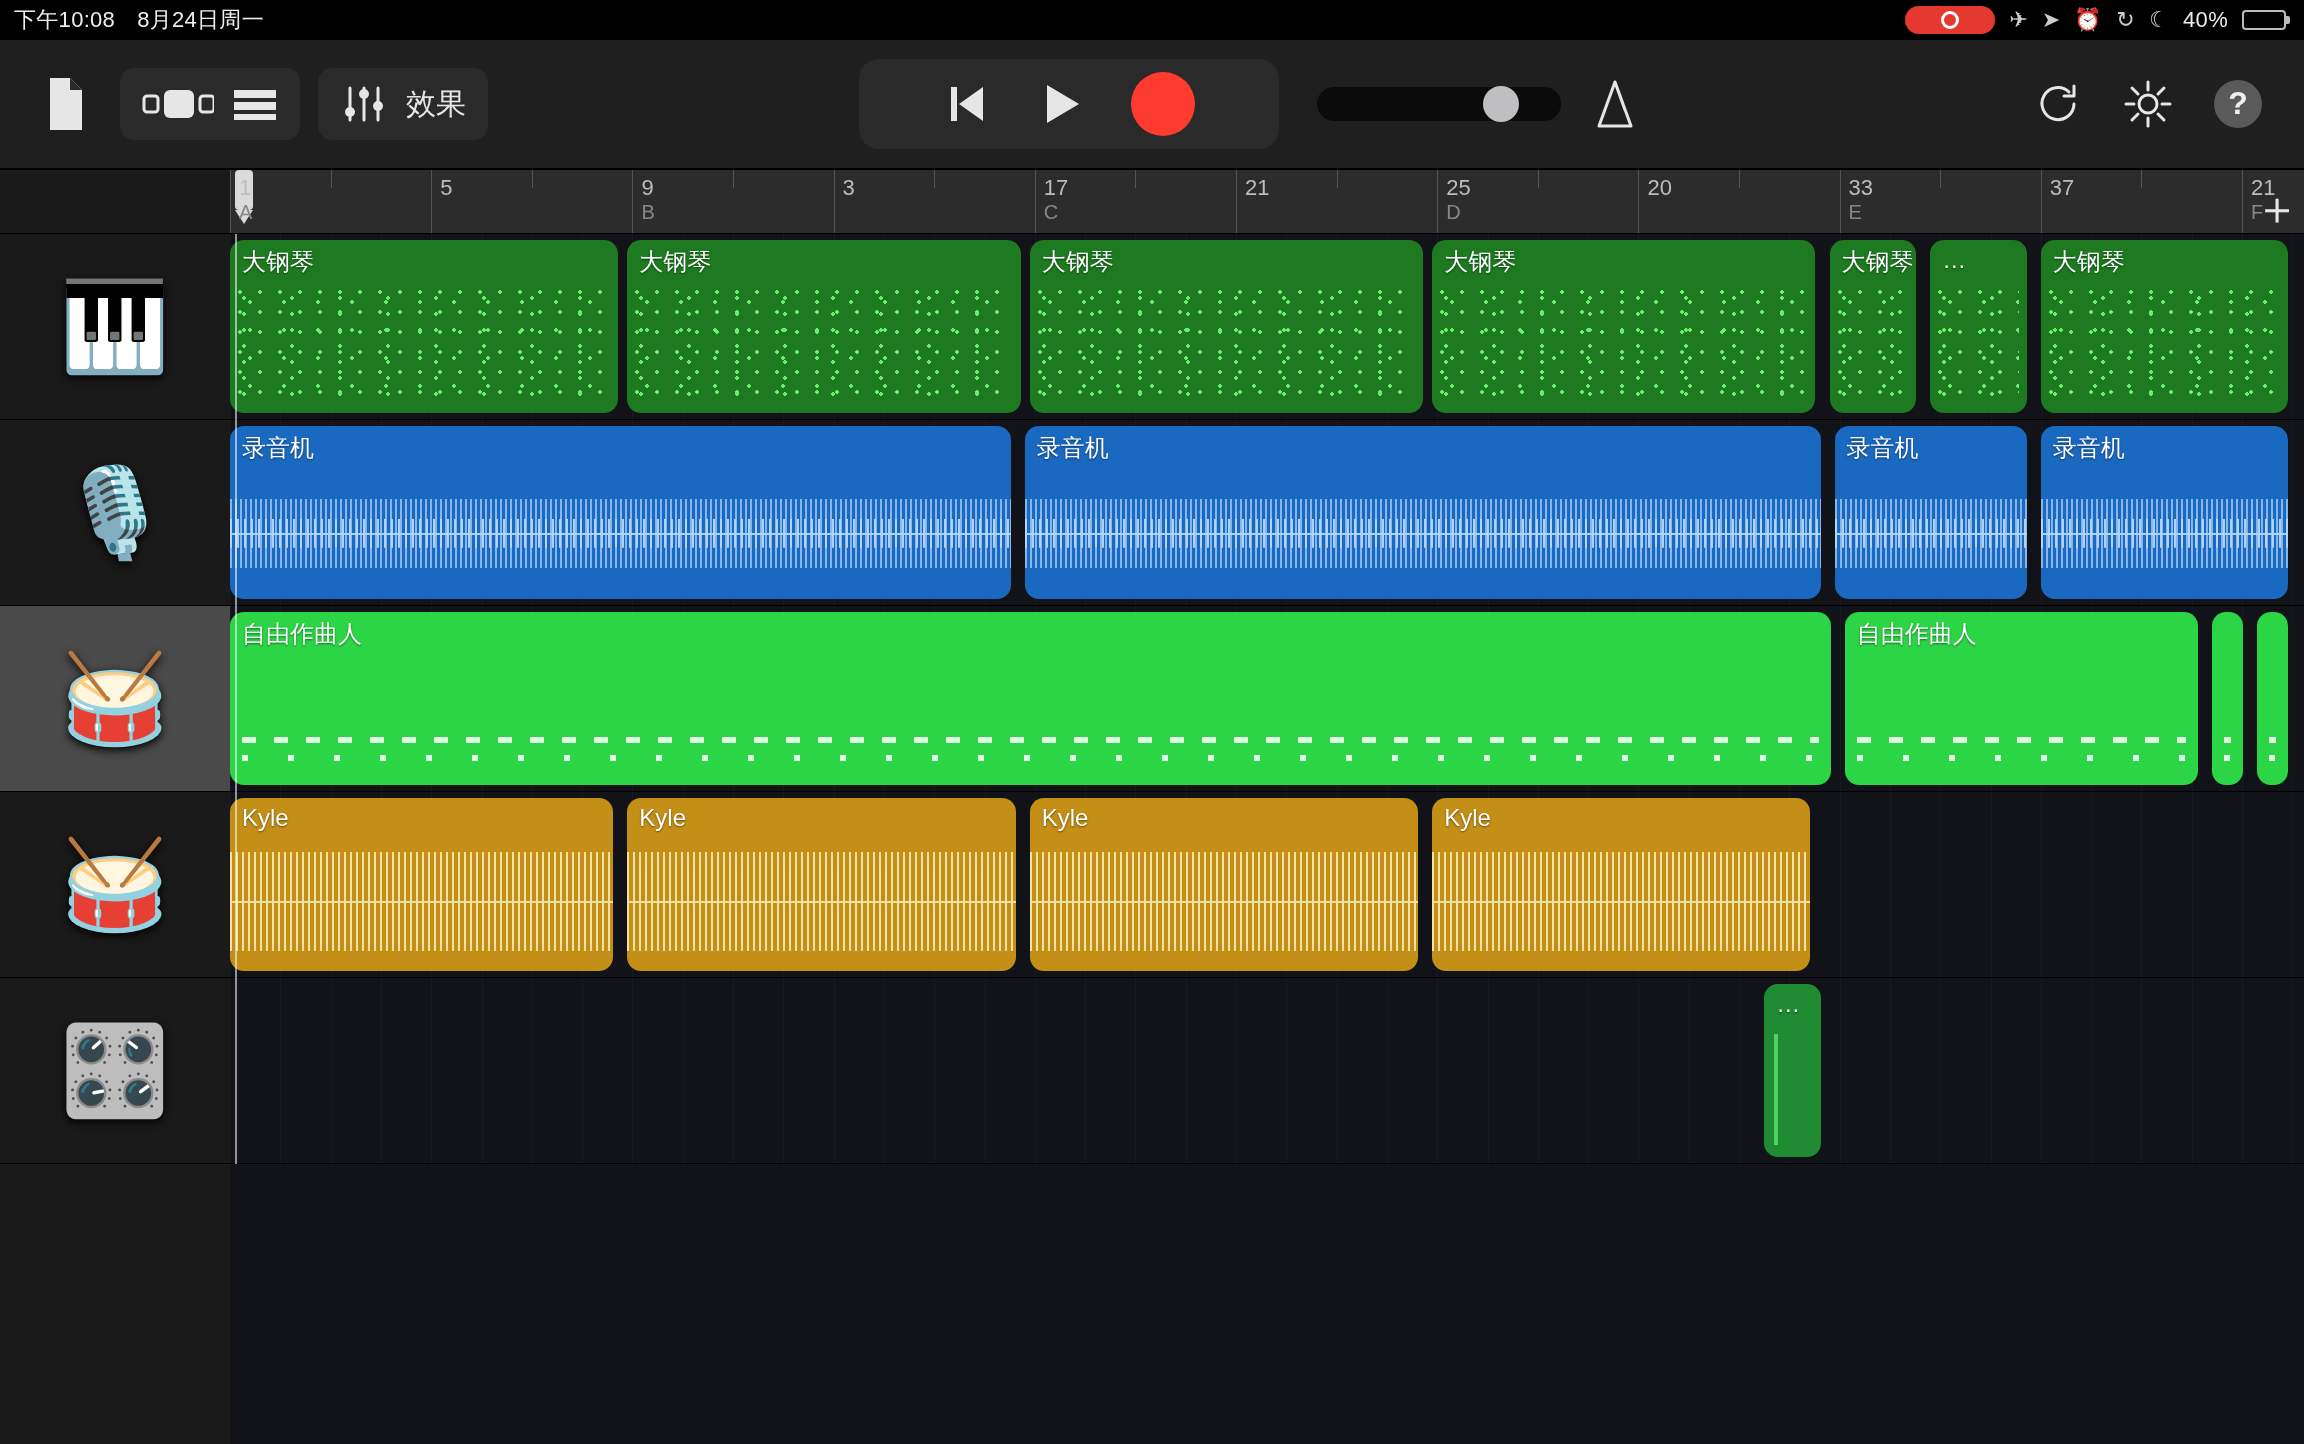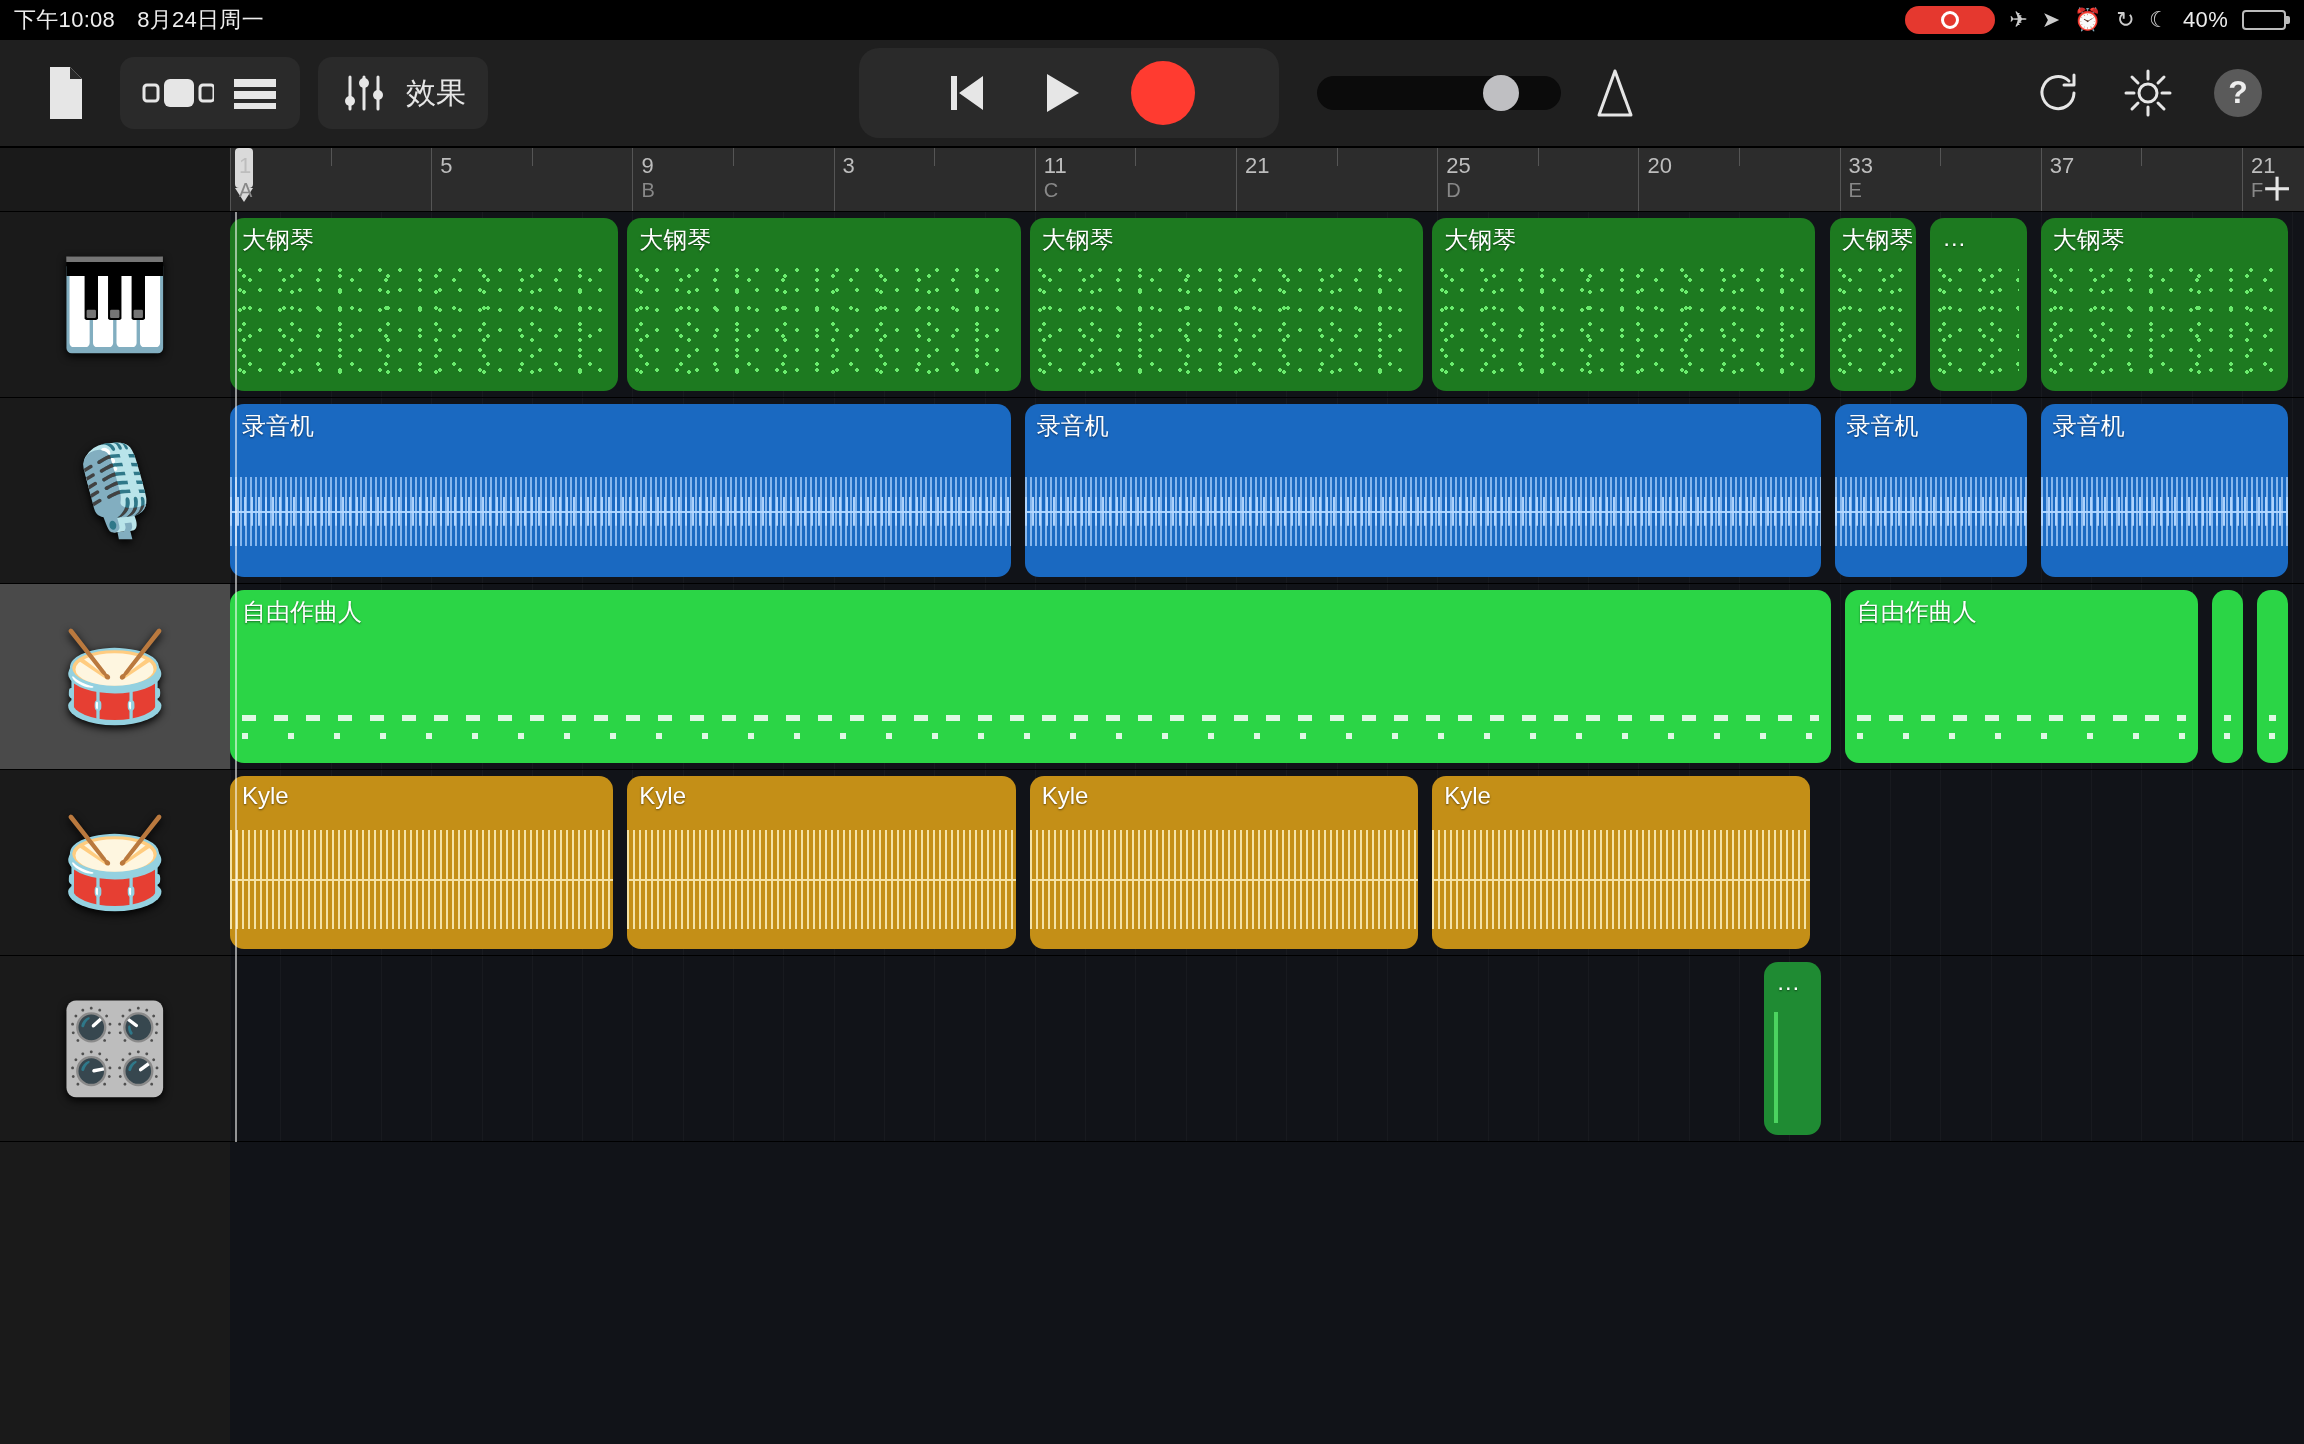--- a/index.html
+++ b/index.html
@@ -36,21 +36,21 @@
 }
 .rec-pill:before{content:'';width:12px;height:12px;border-radius:50%;border:3px solid #fff;}
 .battery-wrap{display:flex;align-items:center;gap:4px;}
 .battery{width:44px;height:20px;border:2px solid #bbb;border-radius:4px;position:relative;}
 .battery:after{content:'';position:absolute;right:-6px;top:4px;width:4px;height:8px;background:#bbb;border-radius:0 2px 2px 0;}
 .battery-fill{height:100%;width:40%;background:#ddd;border-radius:2px;}
 .status-ico{font-size:22px;color:#ccc;}
 
 
 .toolbar{
-  height:108px;
+  height:130px;
   background:#1f1f1f;
   display:flex;align-items:center;
   gap:18px;
   padding:12px 30px;
   border-bottom:2px solid #000;
 }
 .tb-spacer{flex:1;}
 .tb-btn{
   height:72px;display:flex;align-items:center;justify-content:center;
   color:#e6e6e6;cursor:pointer;border-radius:12px;
@@ -343,21 +343,21 @@
           <span>5</span>
         </div>
         <div class="ruler-tick" style="left: 402.4px;">
           <span>9</span>
           <span class="ruler-sub">B</span>
         </div>
         <div class="ruler-tick" style="left: 603.6px;">
           <span>3</span>
         </div>
         <div class="ruler-tick" style="left: 804.8px;">
-          <span>11</span>
+          <span>17</span>
           <span class="ruler-sub">C</span>
         </div>
         <div class="ruler-tick" style="left: 1006px;">
           <span>21</span>
         </div>
         <div class="ruler-tick" style="left: 1207.2px;">
           <span>25</span>
           <span class="ruler-sub">D</span>
         </div>
         <div class="ruler-tick" style="left: 1408.4px;">

